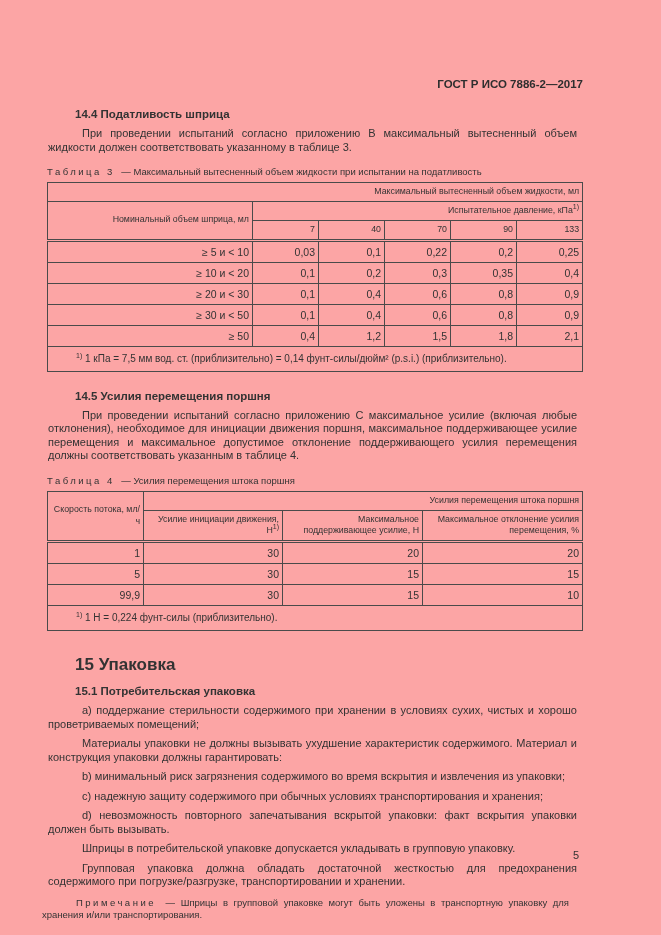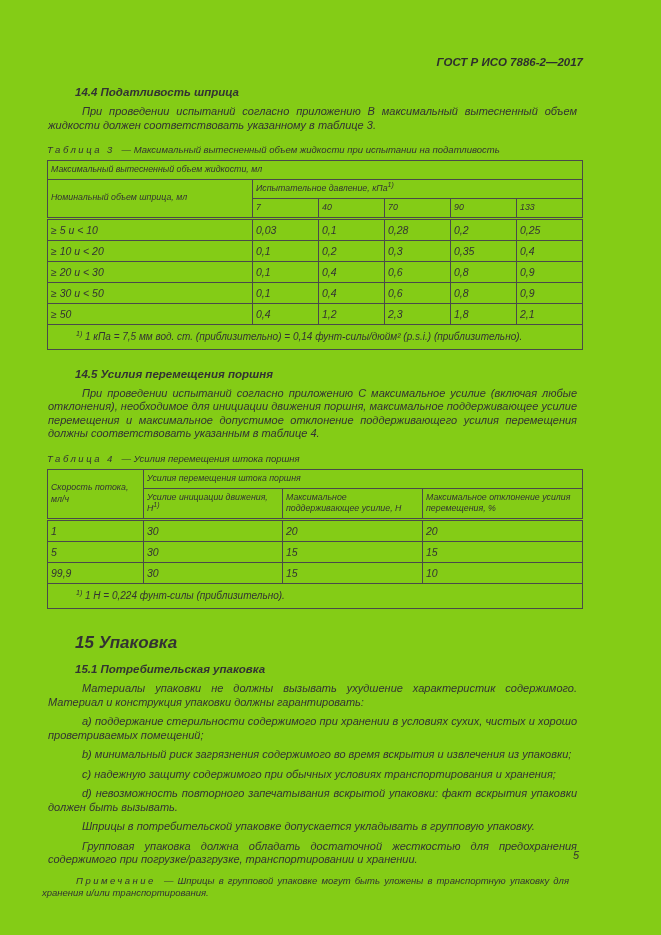--- a/index.html
+++ b/index.html
@@ -1,32 +1,31 @@
 <!DOCTYPE html>
 <html lang="ru"><head>
 <meta charset="utf-8">
 <style>
   html,body{margin:0;padding:0;background:#e9e9e9;}
   .page{
-    width:661px;height:935px;background:#84cc16;margin:0 auto;
+    width:661px;height:935px;background:#fca5a5;margin:0 auto;
     font-family:"Liberation Sans","DejaVu Sans",sans-serif;
     color:#333333;position:relative;box-sizing:border-box;
-    padding:56px 78px 0 42px;
-    font-style:italic;
+    padding:78px 78px 0 42px;
   }
   .doc-header{text-align:right;font-weight:bold;font-size:11.5px;color:#2e2e2e;}
   .sec-title{font-size:11.5px;font-weight:bold;margin:18px 0 7px 0;padding-left:33px;}
   .chapter-title{font-size:17px;font-weight:bold;margin:24px 0 10px 0;padding-left:33px;}
   p.body{font-size:11px;line-height:13.5px;text-align:justify;text-indent:34px;margin:6px;}
   .tcaption{font-size:9.5px;margin:12px 0 5px 5px;color:#333;}
   .tcaption .spaced{letter-spacing:2.5px;}
   .tcaption .cap-text{margin-left:4px;}
   table.gost{border-collapse:collapse;width:535px;margin-left:5px;table-layout:fixed;}
   table.gost th,table.gost td{
-    border:1px solid #4a4a4a;text-align:left;vertical-align:middle;
+    border:1px solid #4a4a4a;text-align:right;vertical-align:middle;
     padding:3px 3px;
   }
   table.gost th{font-weight:normal;font-size:8.8px;line-height:1.35;}
   table.gost tbody td{font-size:10.5px;padding:4px 3px;}
   table.gost tbody tr:first-child td{border-top:3px double #4a4a4a;}
   table.gost .fnote{
     text-align:left;font-size:10px;padding:5px 6px 6px 28px;line-height:1.3;
   }
   sup{font-size:7px;line-height:0;}
   .note{font-size:9.5px;line-height:12.5px;text-align:justify;text-indent:34px;margin:8px 14px 0 0;}
@@ -73,21 +72,21 @@
         <th>70</th>
         <th>90</th>
         <th>133</th>
       </tr>
     </thead>
     <tbody>
       <tr>
         <td>≥ 5 и &lt; 10</td>
         <td>0,03</td>
         <td>0,1</td>
-        <td>0,28</td>
+        <td>0,22</td>
         <td>0,2</td>
         <td>0,25</td>
       </tr>
       <tr>
         <td>≥ 10 и &lt; 20</td>
         <td>0,1</td>
         <td>0,2</td>
         <td>0,3</td>
         <td>0,35</td>
         <td>0,4</td>
@@ -105,21 +104,21 @@
         <td>0,1</td>
         <td>0,4</td>
         <td>0,6</td>
         <td>0,8</td>
         <td>0,9</td>
       </tr>
       <tr>
         <td>≥ 50</td>
         <td>0,4</td>
         <td>1,2</td>
-        <td>2,3</td>
+        <td>1,5</td>
         <td>1,8</td>
         <td>2,1</td>
       </tr>
     </tbody>
     <tfoot>
       <tr>
         <td colspan="6" class="fnote"><sup>1)</sup><span> 1 кПа = 7,5 мм вод. ст. (приблизительно) = 0,14 фунт-силы/дюйм² (p.s.i.) (приблизительно).</span></td>
       </tr>
     </tfoot>
   </table>
@@ -173,22 +172,22 @@
     <tfoot>
       <tr>
         <td colspan="4" class="fnote"><sup>1)</sup><span> 1 Н = 0,224 фунт-силы (приблизительно).</span></td>
       </tr>
     </tfoot>
   </table>
 
   <div class="chapter-title">15 Упаковка</div>
 
   <div class="sec-title mt2">15.1 Потребительская упаковка</div>
+  <p class="body">a) поддержание стерильности содержимого при хранении в условиях сухих, чистых и хорошо проветриваемых помещений;</p>
   <p class="body">Материалы упаковки не должны вызывать ухудшение характеристик содержимого. Материал и конструкция упаковки должны гарантировать:</p>
-  <p class="body">a) поддержание стерильности содержимого при хранении в условиях сухих, чистых и хорошо проветриваемых помещений;</p>
   <p class="body">b) минимальный риск загрязнения содержимого во время вскрытия и извлечения из упаковки;</p>
   <p class="body">c) надежную защиту содержимого при обычных условиях транспортирования и хранения;</p>
   <p class="body">d) невозможность повторного запечатывания вскрытой упаковки: факт вскрытия упаковки должен быть вызывать.</p>
 
   <p class="body">Шприцы в потребительской упаковке допускается укладывать в групповую упаковку.</p>
   <p class="body">Групповая упаковка должна обладать достаточной жесткостью для предохранения содержимого при погрузке/разгрузке, транспортировании и хранении.</p>
 
   <p class="note">
     <span class="spaced">Примечание</span>
     <span class="note-text">— Шприцы в групповой упаковке могут быть уложены в транспортную упаковку для хранения и/или транспортирования.</span>

